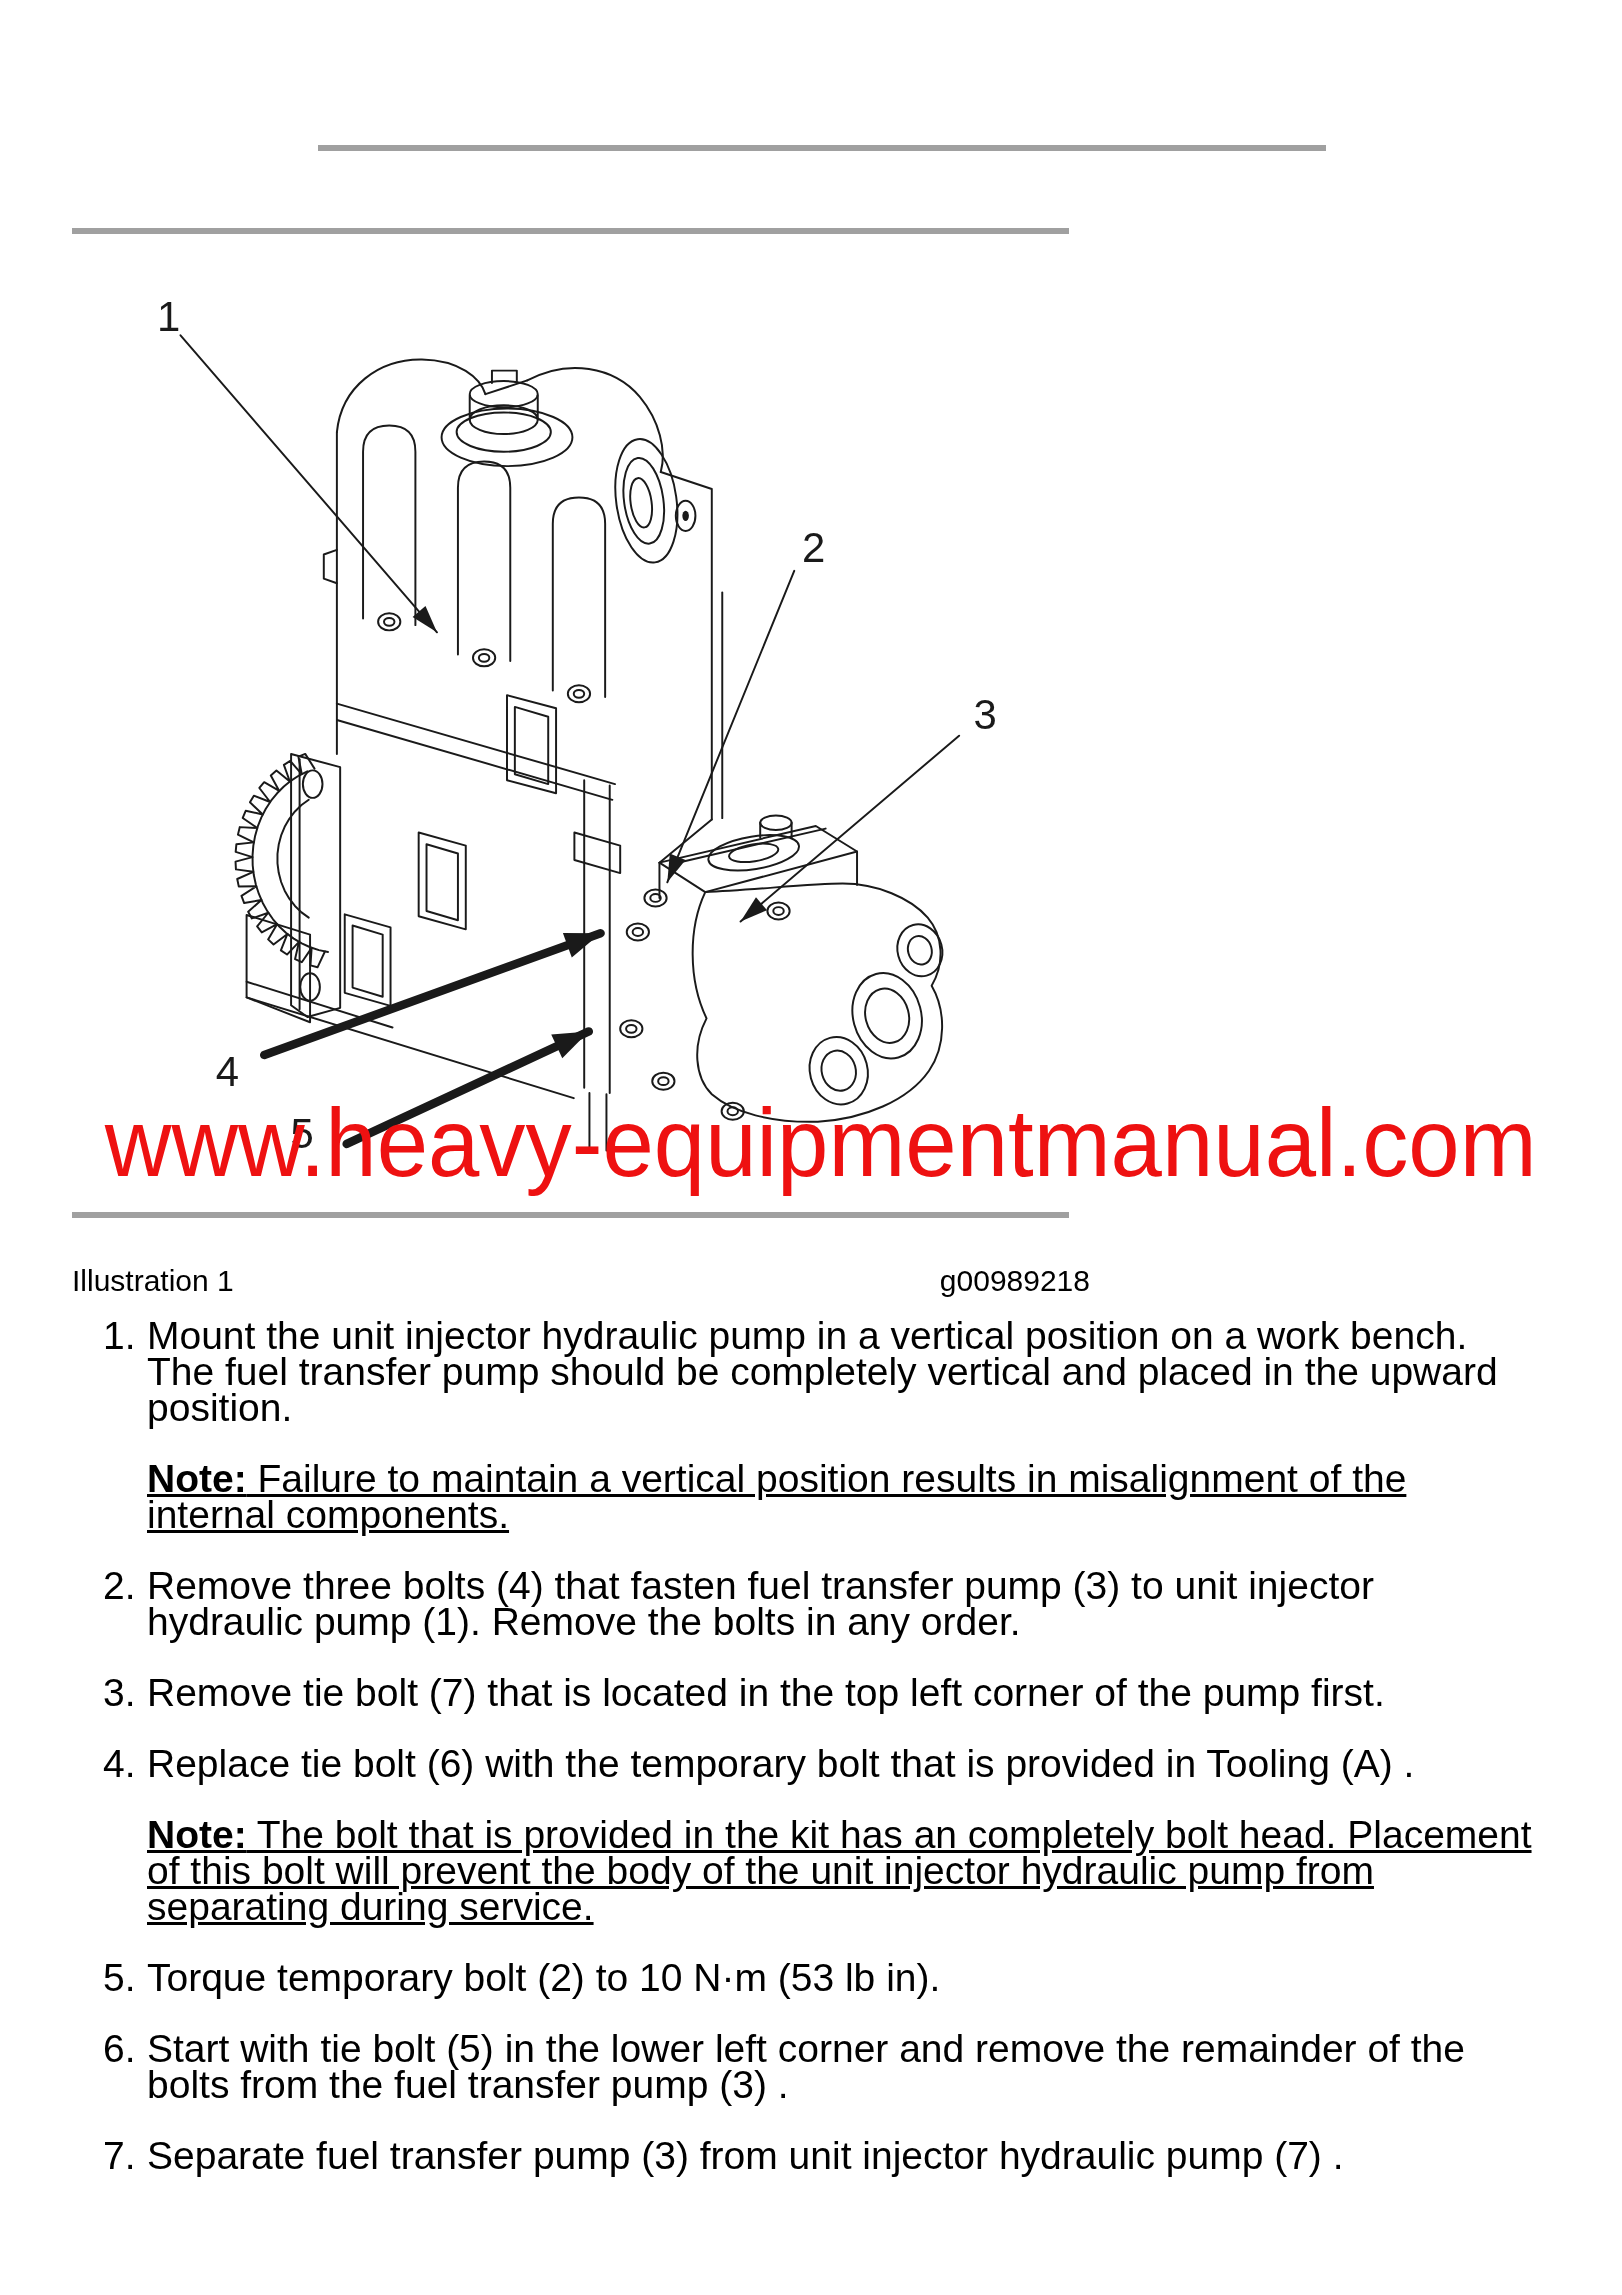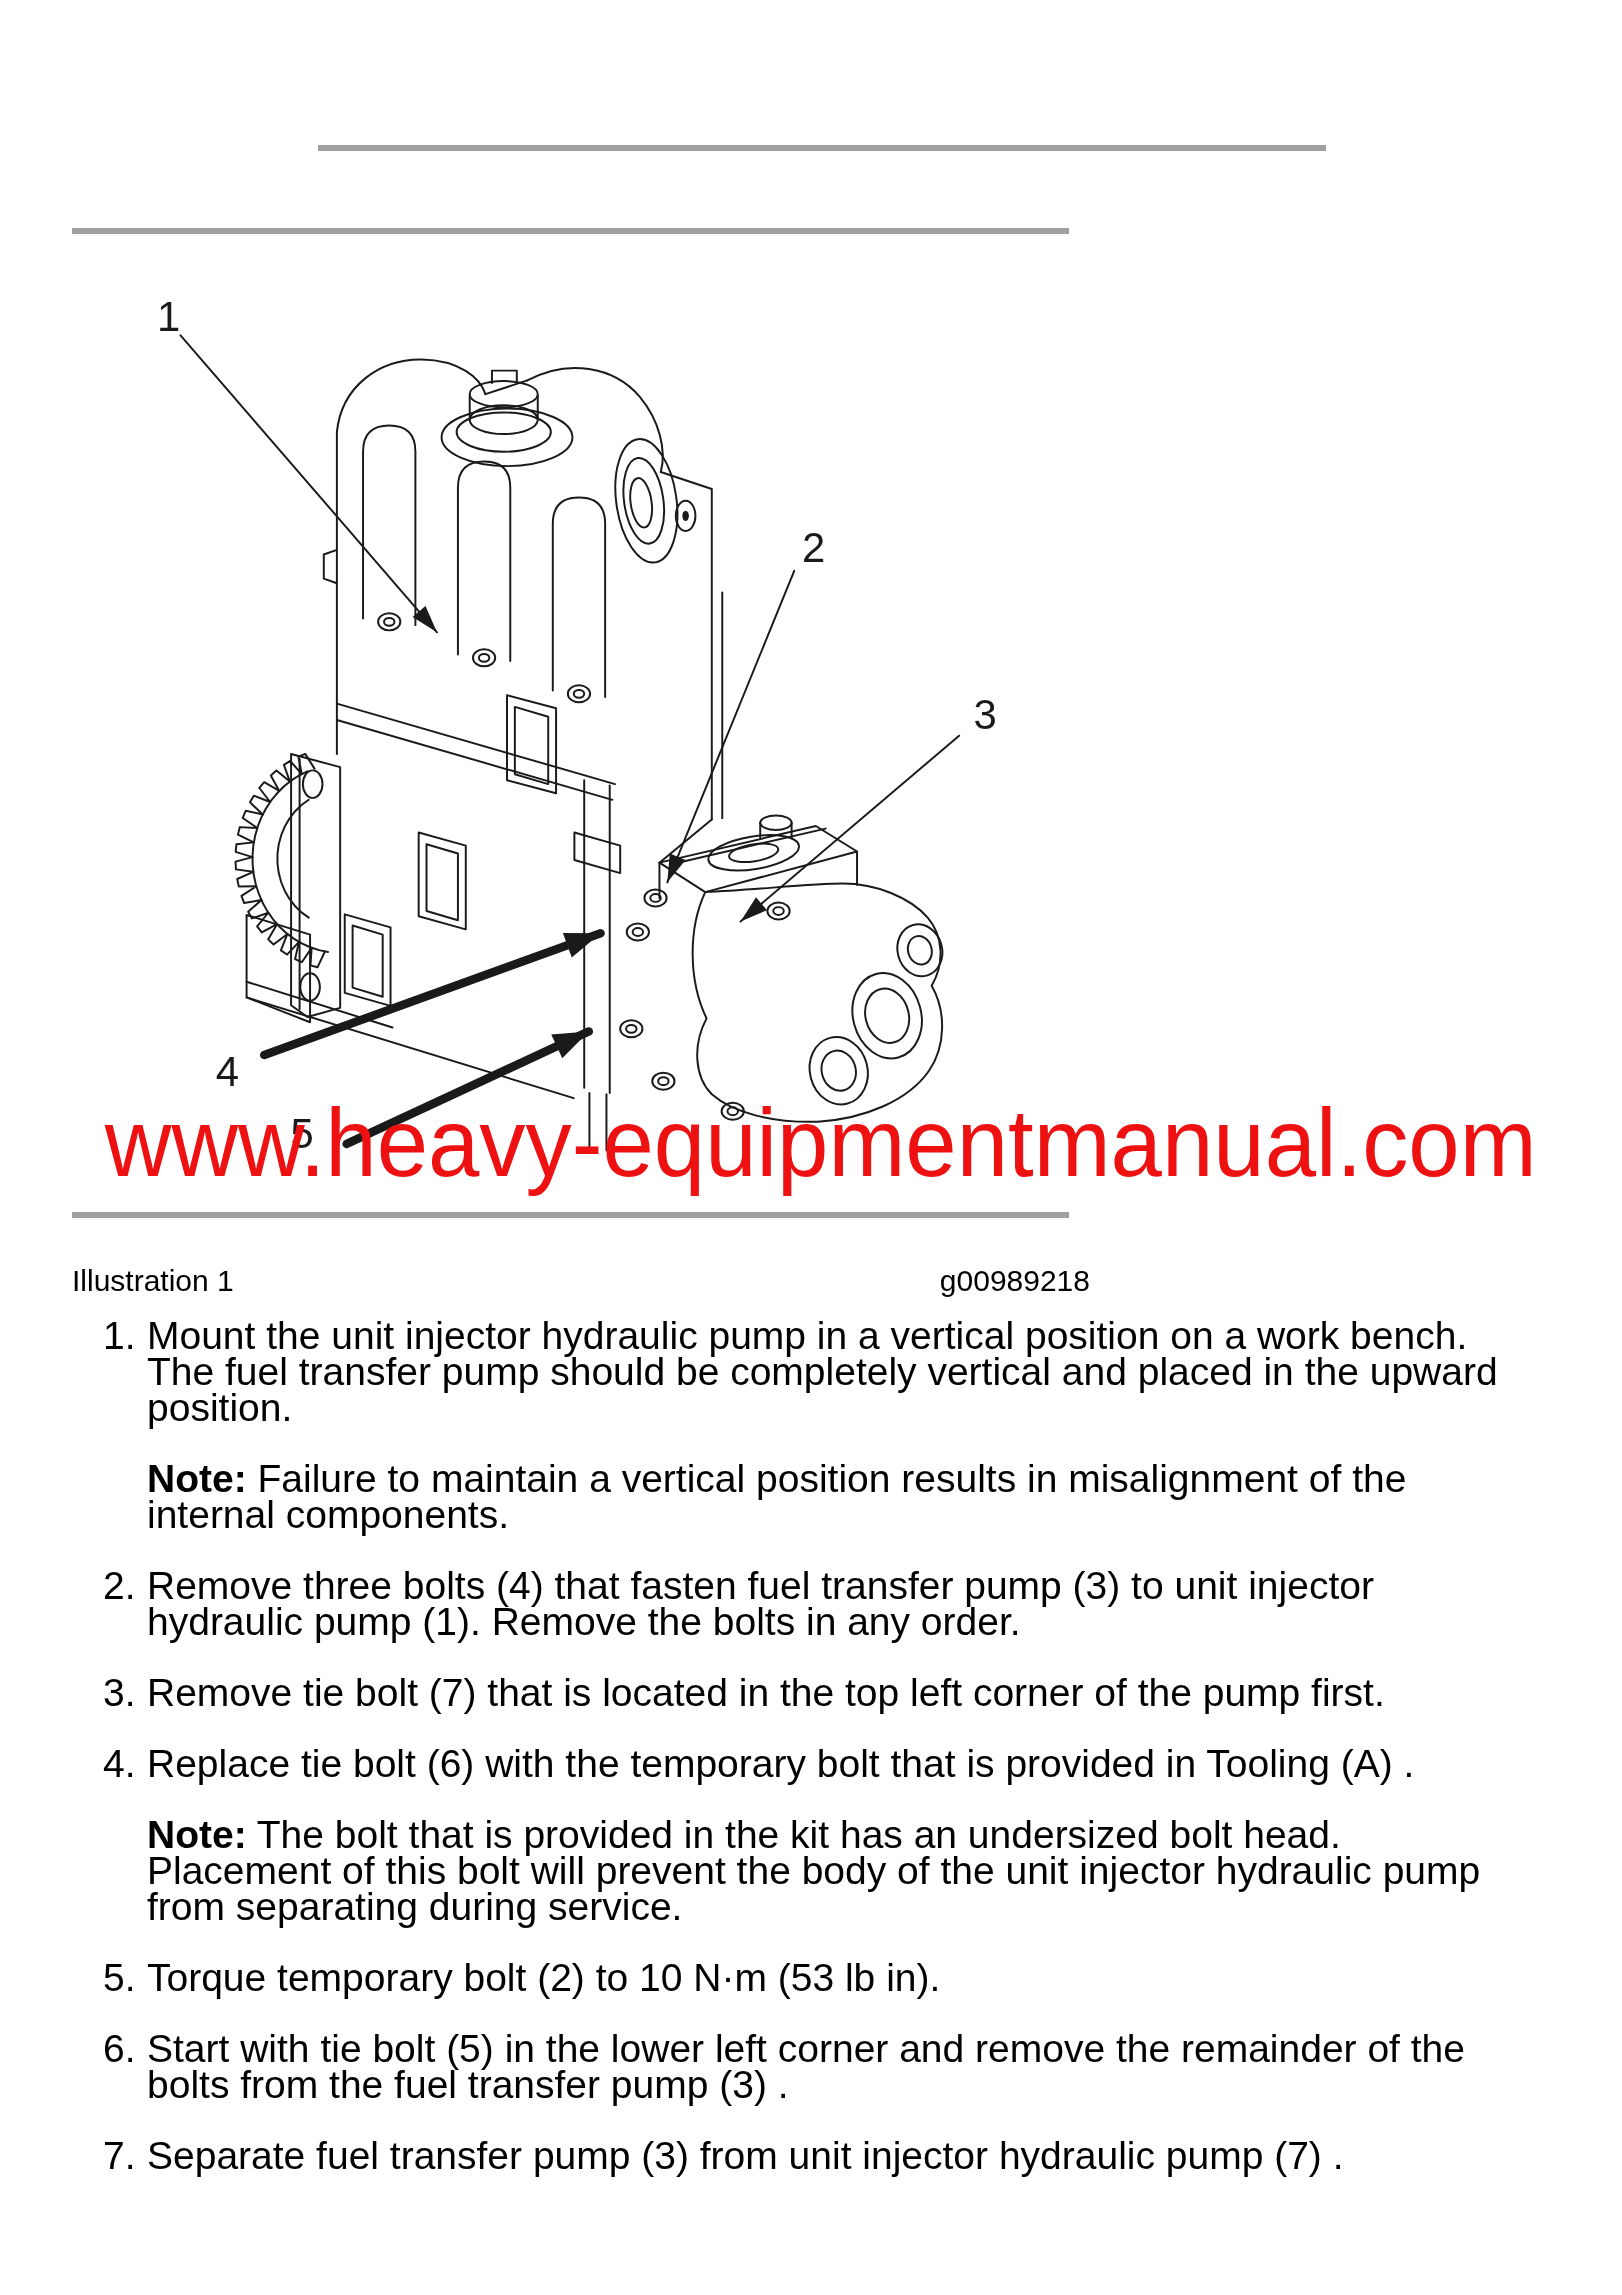--- a/index.html
+++ b/index.html
@@ -44,21 +44,21 @@
     display:flex;justify-content:space-between;
     font-size:30px;line-height:30px;
   }
   #steps{
     position:absolute;left:103px;top:1318px;width:1430px;
     font-size:39px;line-height:36px;
   }
   .step{display:flex;margin-bottom:35px;}
   .step .num{width:44px;flex:0 0 44px;}
   .step .body{flex:1;}
-  .note{margin:0 0 35px 44px;}
+  .note{margin:0 0 35px 44px;text-decoration:underline;}
   .note b{font-weight:bold;}
   .note.allbold{font-weight:bold;}
 </style>
 </head>
 <body>
 
 <div id="page">
 
   <div class="rule" id="rule-top"></div>
   <div class="rule" id="rule-upper"></div>
@@ -222,21 +222,21 @@
 
     <div class="step">
       <div class="num">3.</div>
       <div class="body">Remove tie bolt (7) that is located in the top left corner of the pump first.</div>
     </div>
 
     <div class="step">
       <div class="num">4.</div>
       <div class="body">Replace tie bolt (6) with the temporary bolt that is provided in Tooling (A) .</div>
     </div>
-    <p class="note"><b>Note:</b><span> The bolt that is provided in the kit has an undersized bolt head. Placement of this bolt will prevent the body of the unit injector hydraulic pump from separating during service.</span></p>
+    <p class="note"><b>Note:</b><span> The bolt that is provided in the kit has an completely bolt head. Placement of this bolt will prevent the body of the unit injector hydraulic pump from separating during service.</span></p>
 
     <div class="step">
       <div class="num">5.</div>
       <div class="body">Torque temporary bolt (2) to 10 N·m (53 lb in).</div>
     </div>
 
     <div class="step">
       <div class="num">6.</div>
       <div class="body">Start with tie bolt (5) in the lower left corner and remove the remainder of the bolts from the fuel transfer pump (3) .</div>
     </div>

